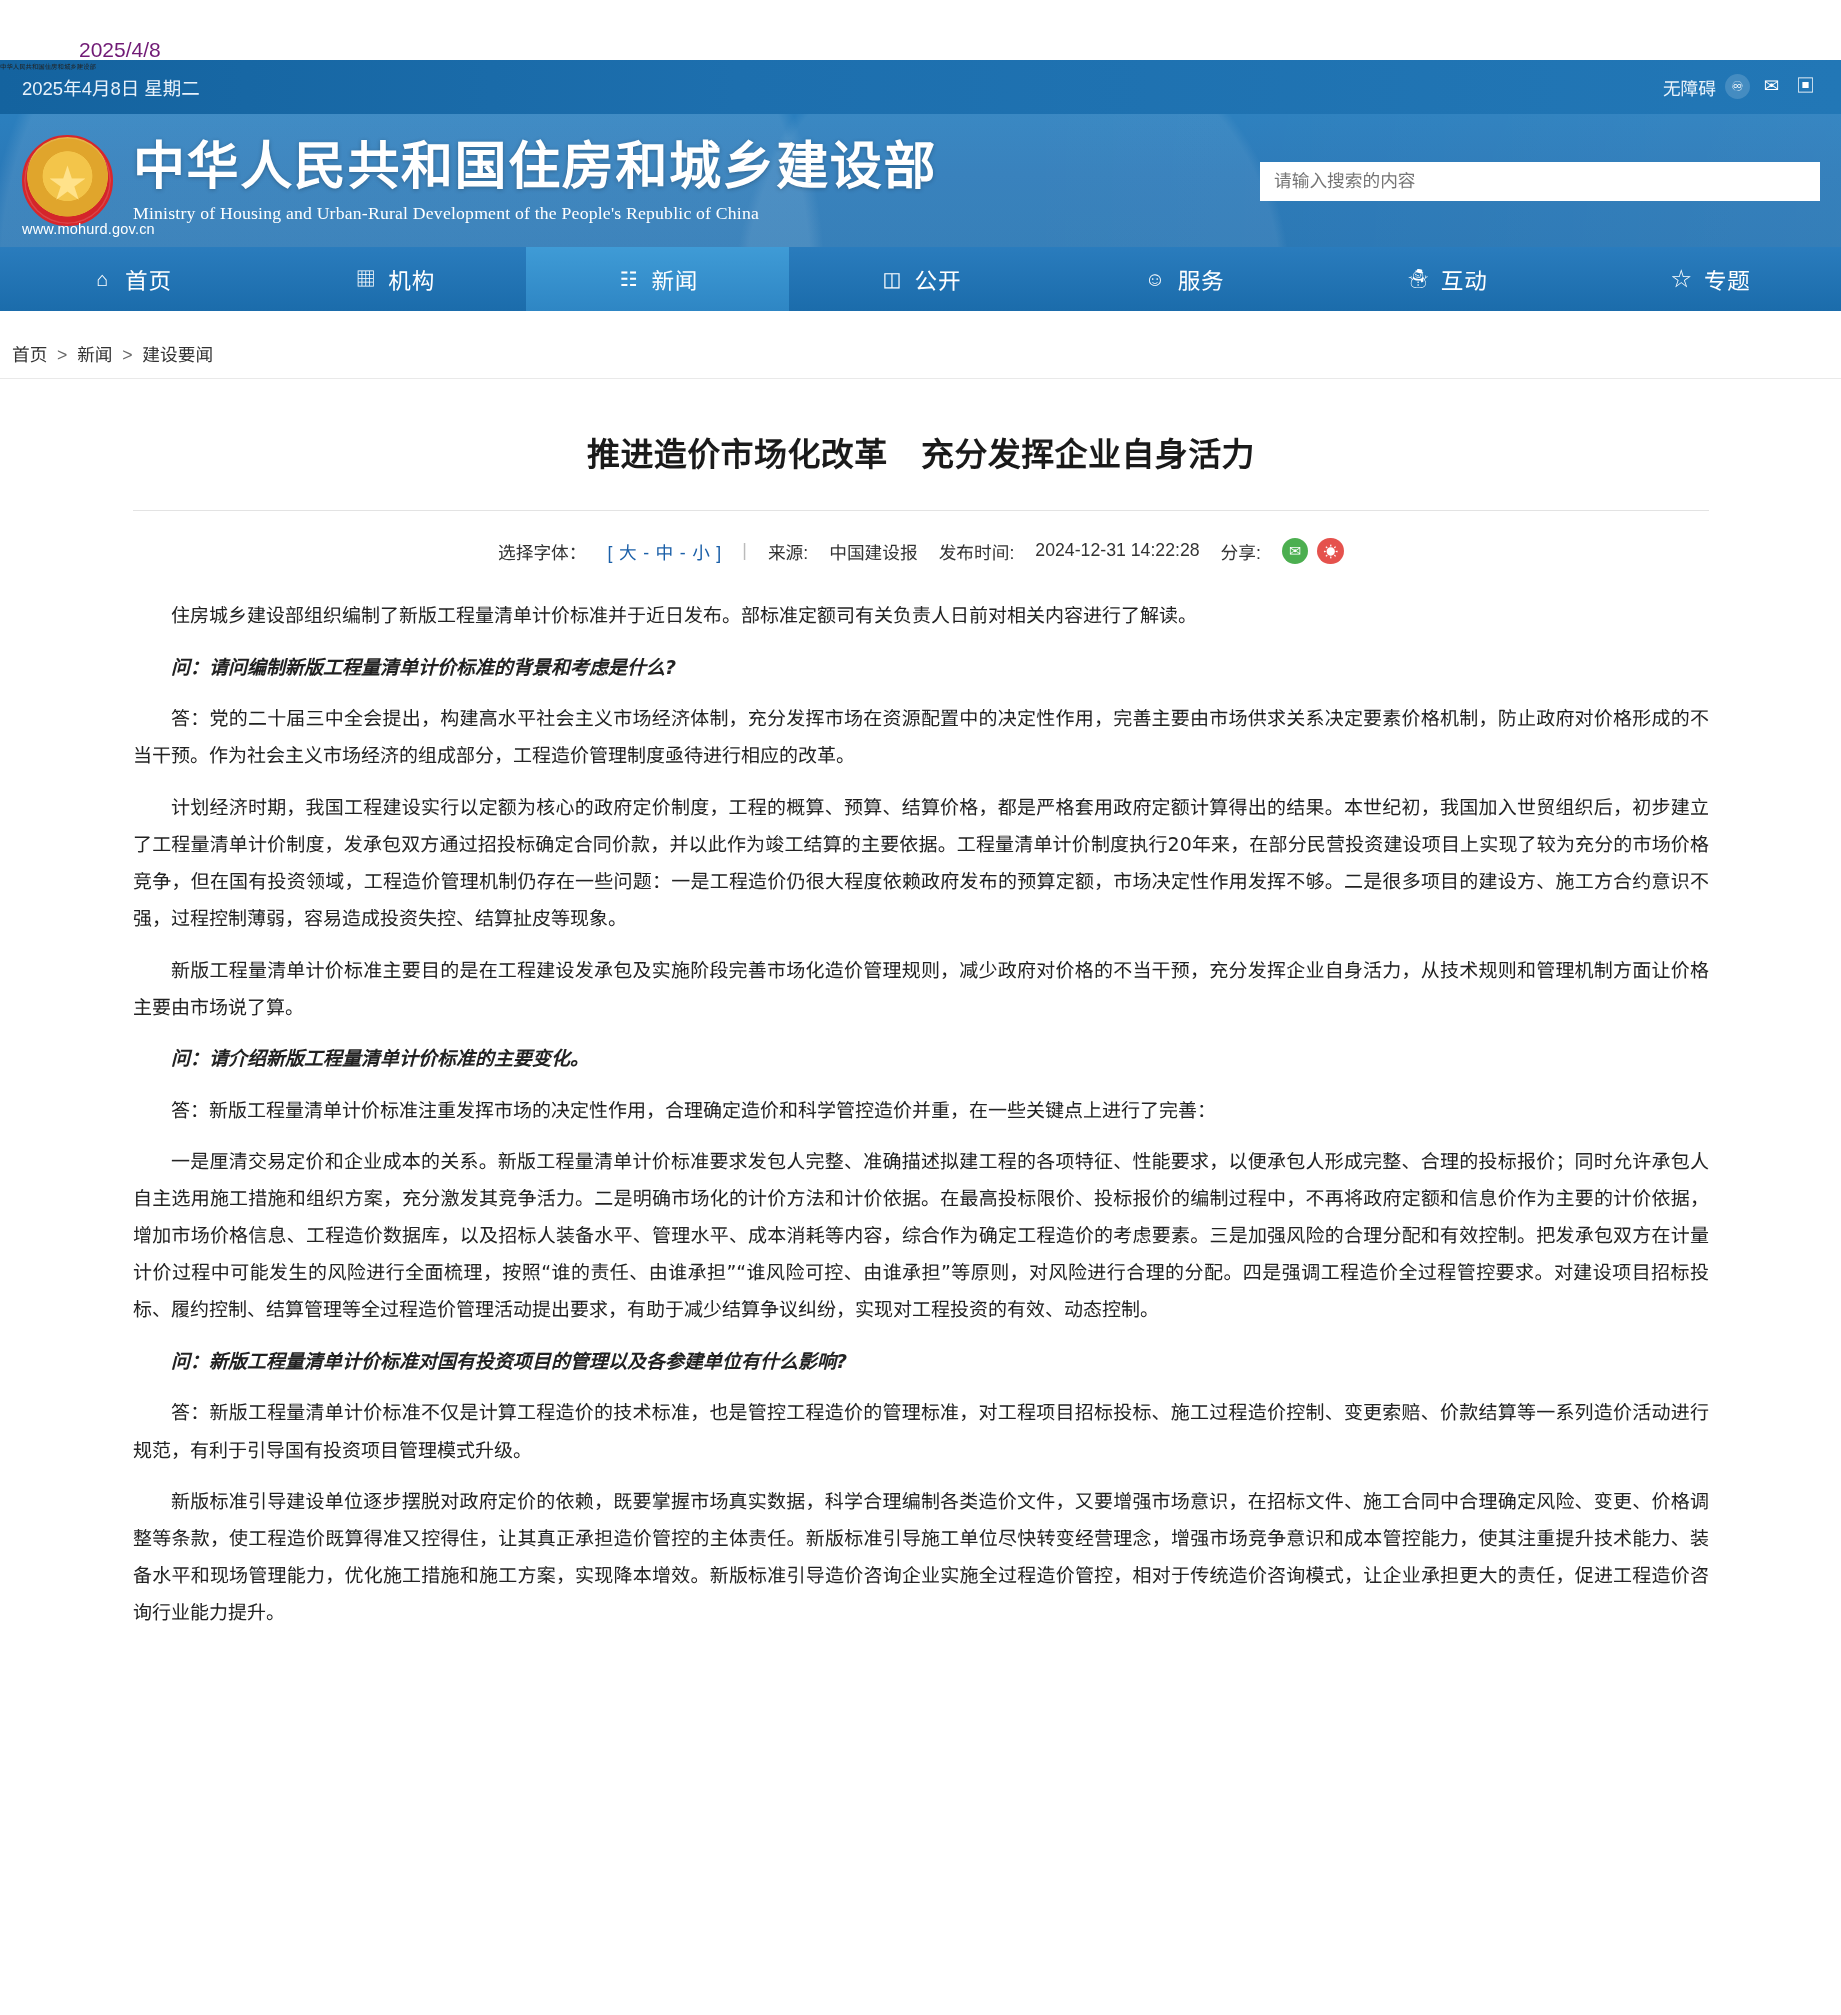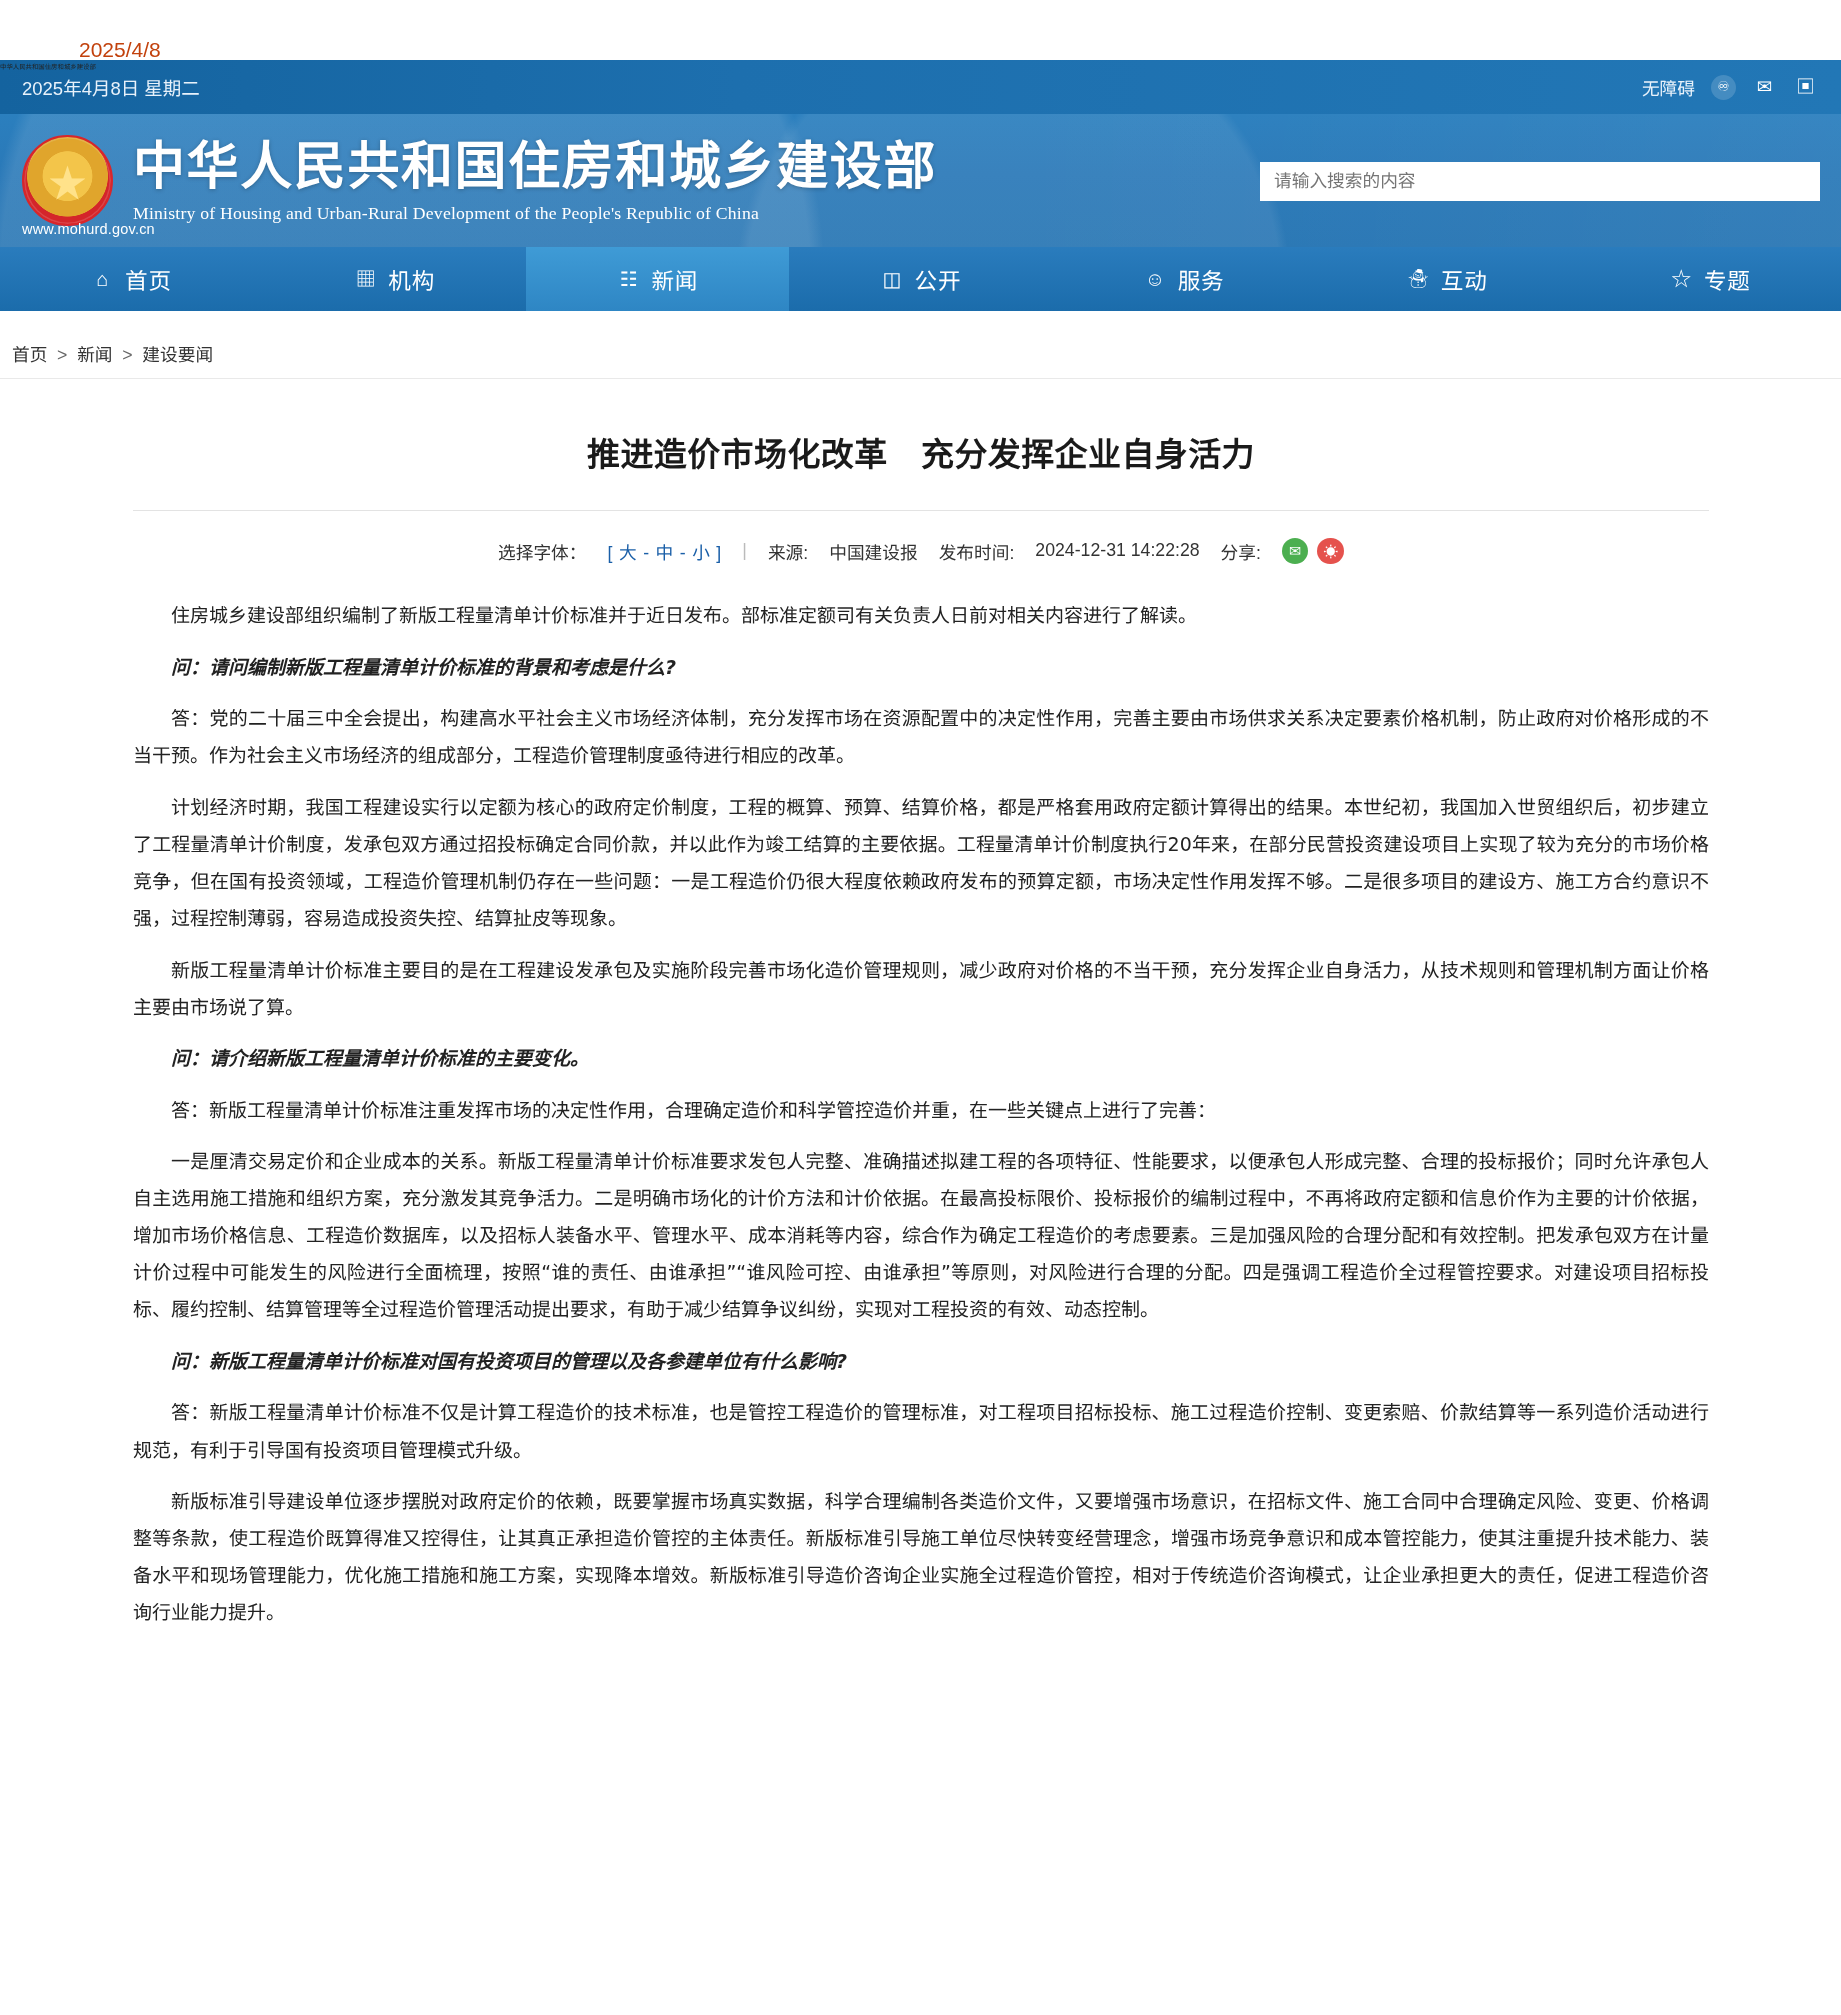--- a/index.html
+++ b/index.html
@@ -21,42 +21,42 @@
     box-sizing: border-box;
   }
 
   
   .print-header {
     display: flex;
     align-items: center;
     justify-content: space-between;
     padding: 38px 79px 0 79px;
     font-size: 21px;
-    color: #c2410c;
+    color: #701a75;
     box-sizing: border-box;
   }
   .print-header-wrap { position: relative; height: 60px; }
 
   
   .topbar {
     height: 54px;
     background: #1464a5;
     background: linear-gradient(90deg, #14639f 0%, #1d6fae 40%, #2277b6 100%);
     display: flex;
     align-items: center;
     justify-content: space-between;
     padding: 0 24px 0 22px;
     box-sizing: border-box;
     color: #e8f2fb;
     font-size: 18.5px;
   }
   .topbar .tb-right {
     display: flex;
-    align-items: center;
-    gap: 16px;
+    align-items: flex-start;
+    gap: 9px;
     font-size: 17.7px;
   }
   .tb-icon {
     display: inline-flex;
     align-items: center;
     justify-content: center;
     width: 25px;
     height: 25px;
     border-radius: 50%;
     background: rgba(255,255,255,0.16);

